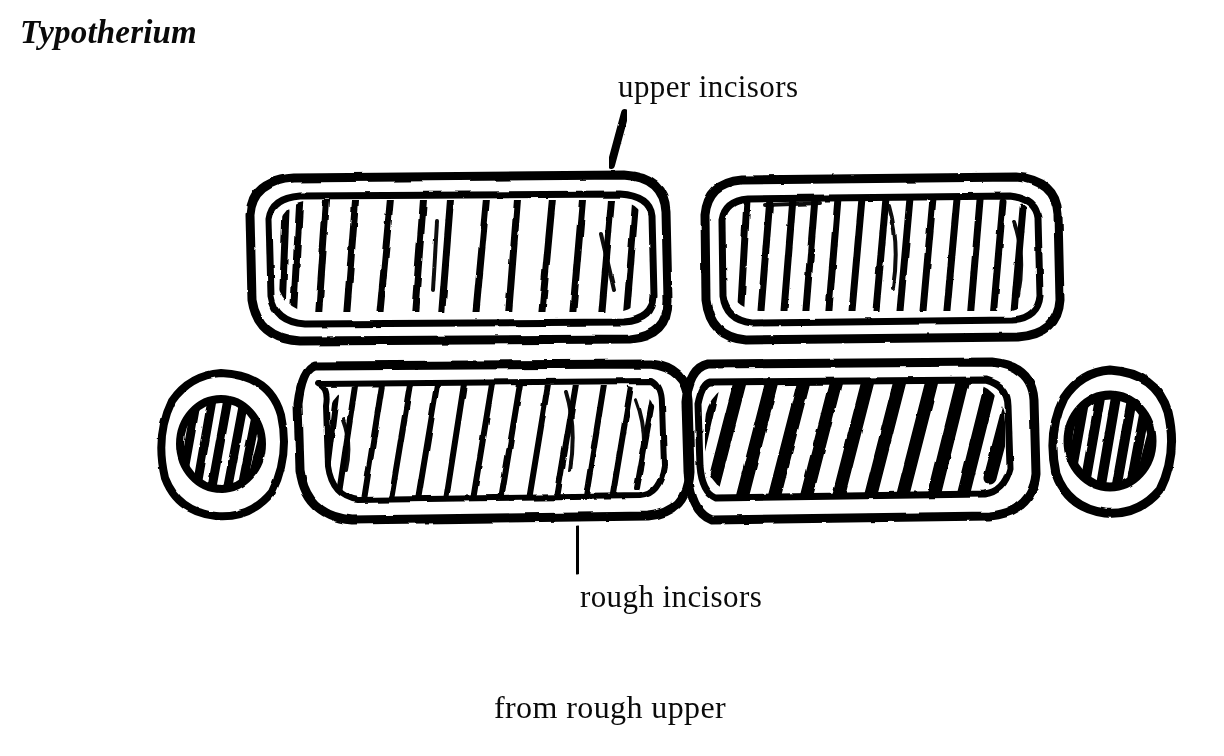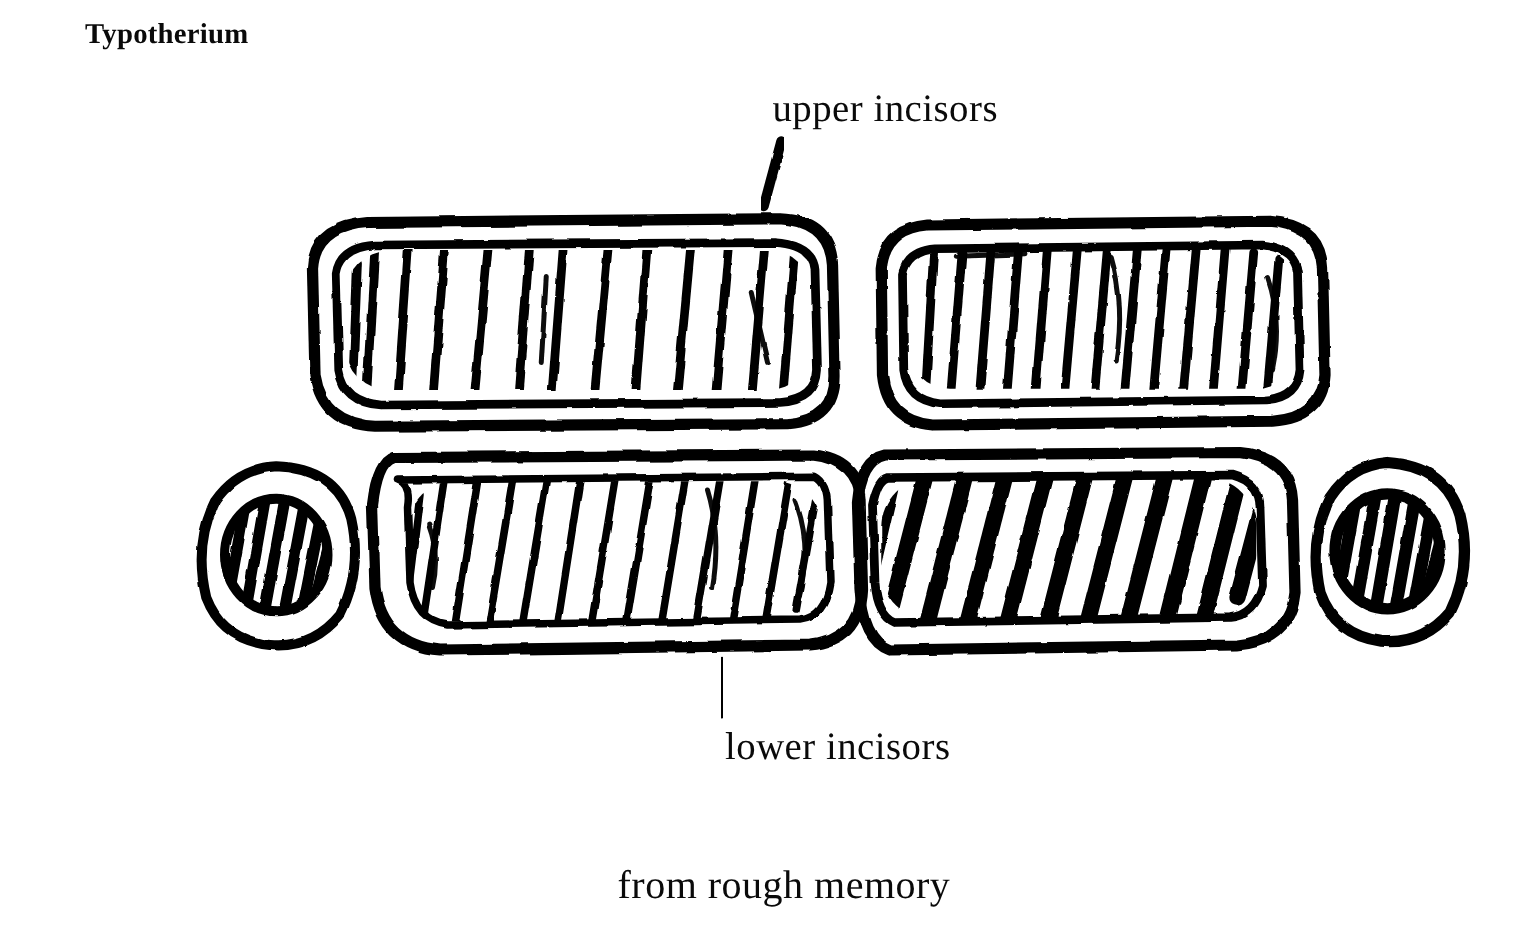--- a/index.html
+++ b/index.html
@@ -28,25 +28,25 @@
     display: block;
   }
   .txt {
     position: absolute;
     white-space: nowrap;
     color: #0a0a0a;
   }
   #taxon-name {
     left: 20px;
     top: 14px;
-    font-size: 23px;
+    font-size: 33px;
     font-weight: bold;
+    font-style: italic;
     letter-spacing: 0.2px;
     font-family: "Liberation Serif", "DejaVu Serif", serif;
-    margin-left: 48px;
   }
   #upper-label {
     left: 618px;
     top: 69px;
     font-size: 31px;
     font-weight: normal;
     letter-spacing: 0.4px;
     font-family: Liberation Serif, serif;
   }
   #lower-label {
@@ -239,17 +239,17 @@
 
       <path d="M625,113 L611,165" stroke-width="8" filter="url(#wobble3)"></path>
       <path d="M578,529 L577,572" stroke-width="7" filter="url(#wobble3)"></path>
     </g>
   </svg>
 
   <div class="txt" id="taxon-name">Typotherium</div>
 
   <div class="txt" id="upper-label">upper incisors</div>
 
-  <div class="txt" id="lower-label">lower incisors</div>
-
-  <div class="txt" id="caption">from rough memory</div>
+  <div class="txt" id="lower-label">rough incisors</div>
+
+  <div class="txt" id="caption">from rough upper</div>
 
 </div>
 
 </body></html>

